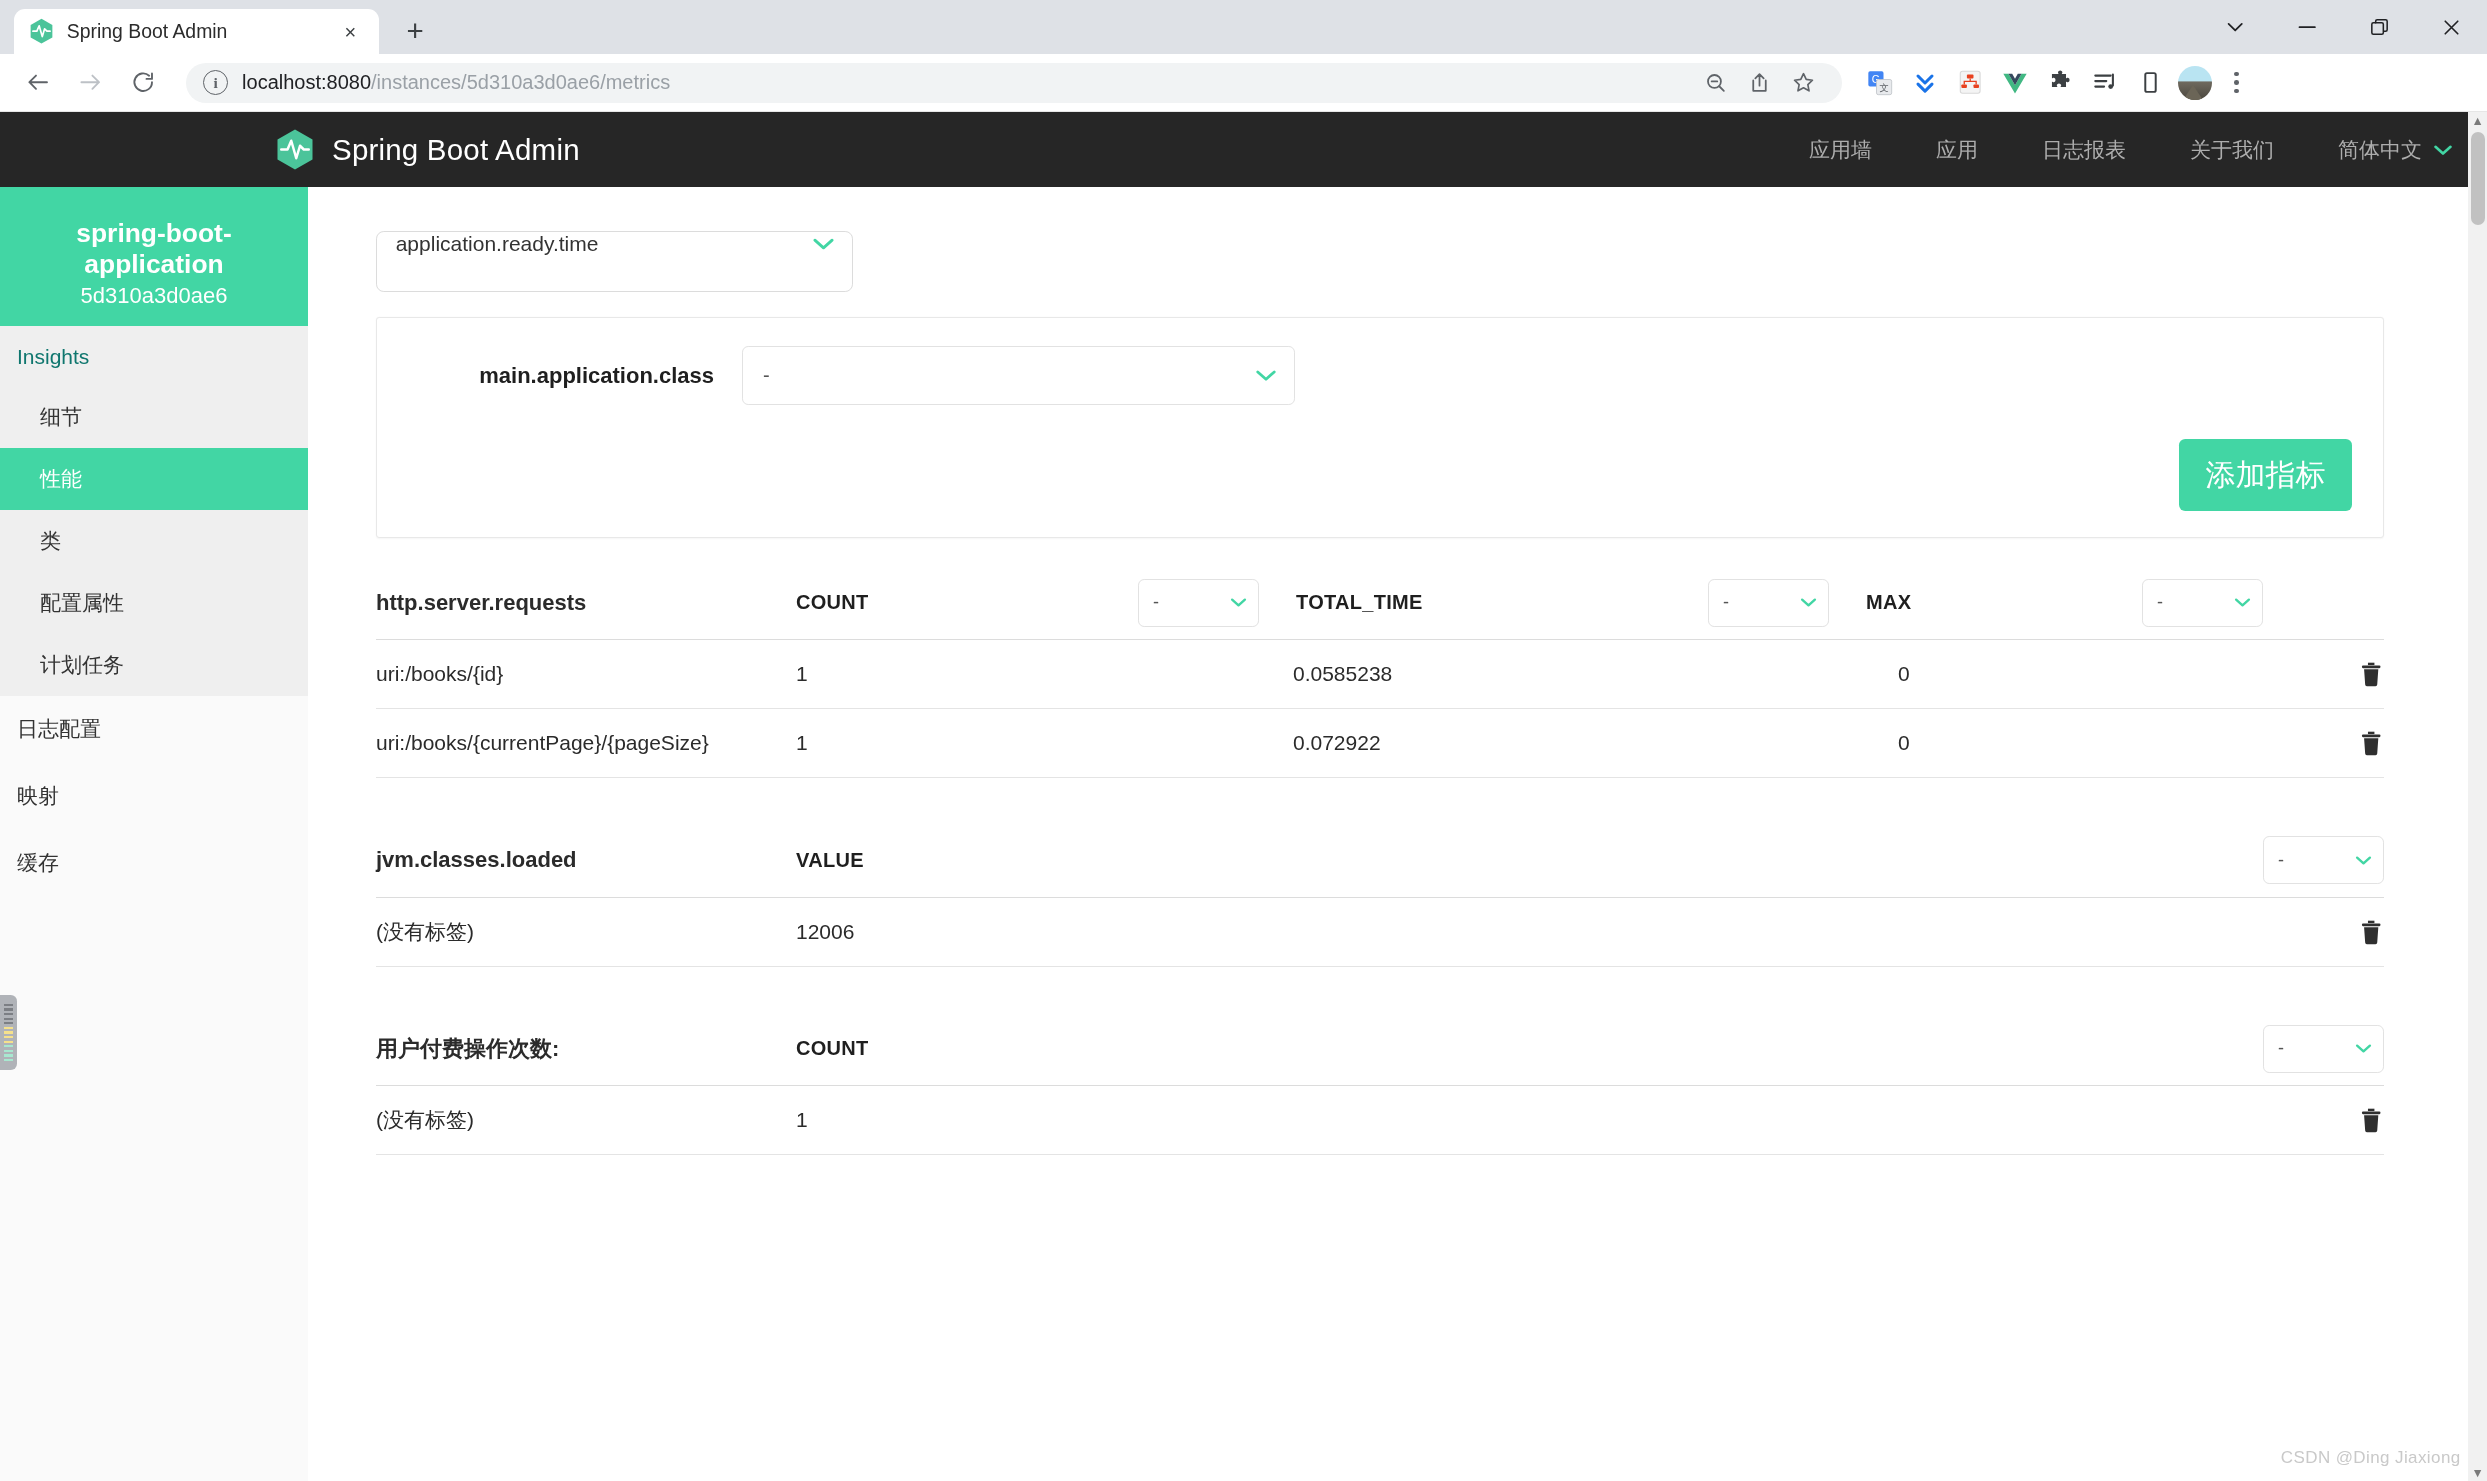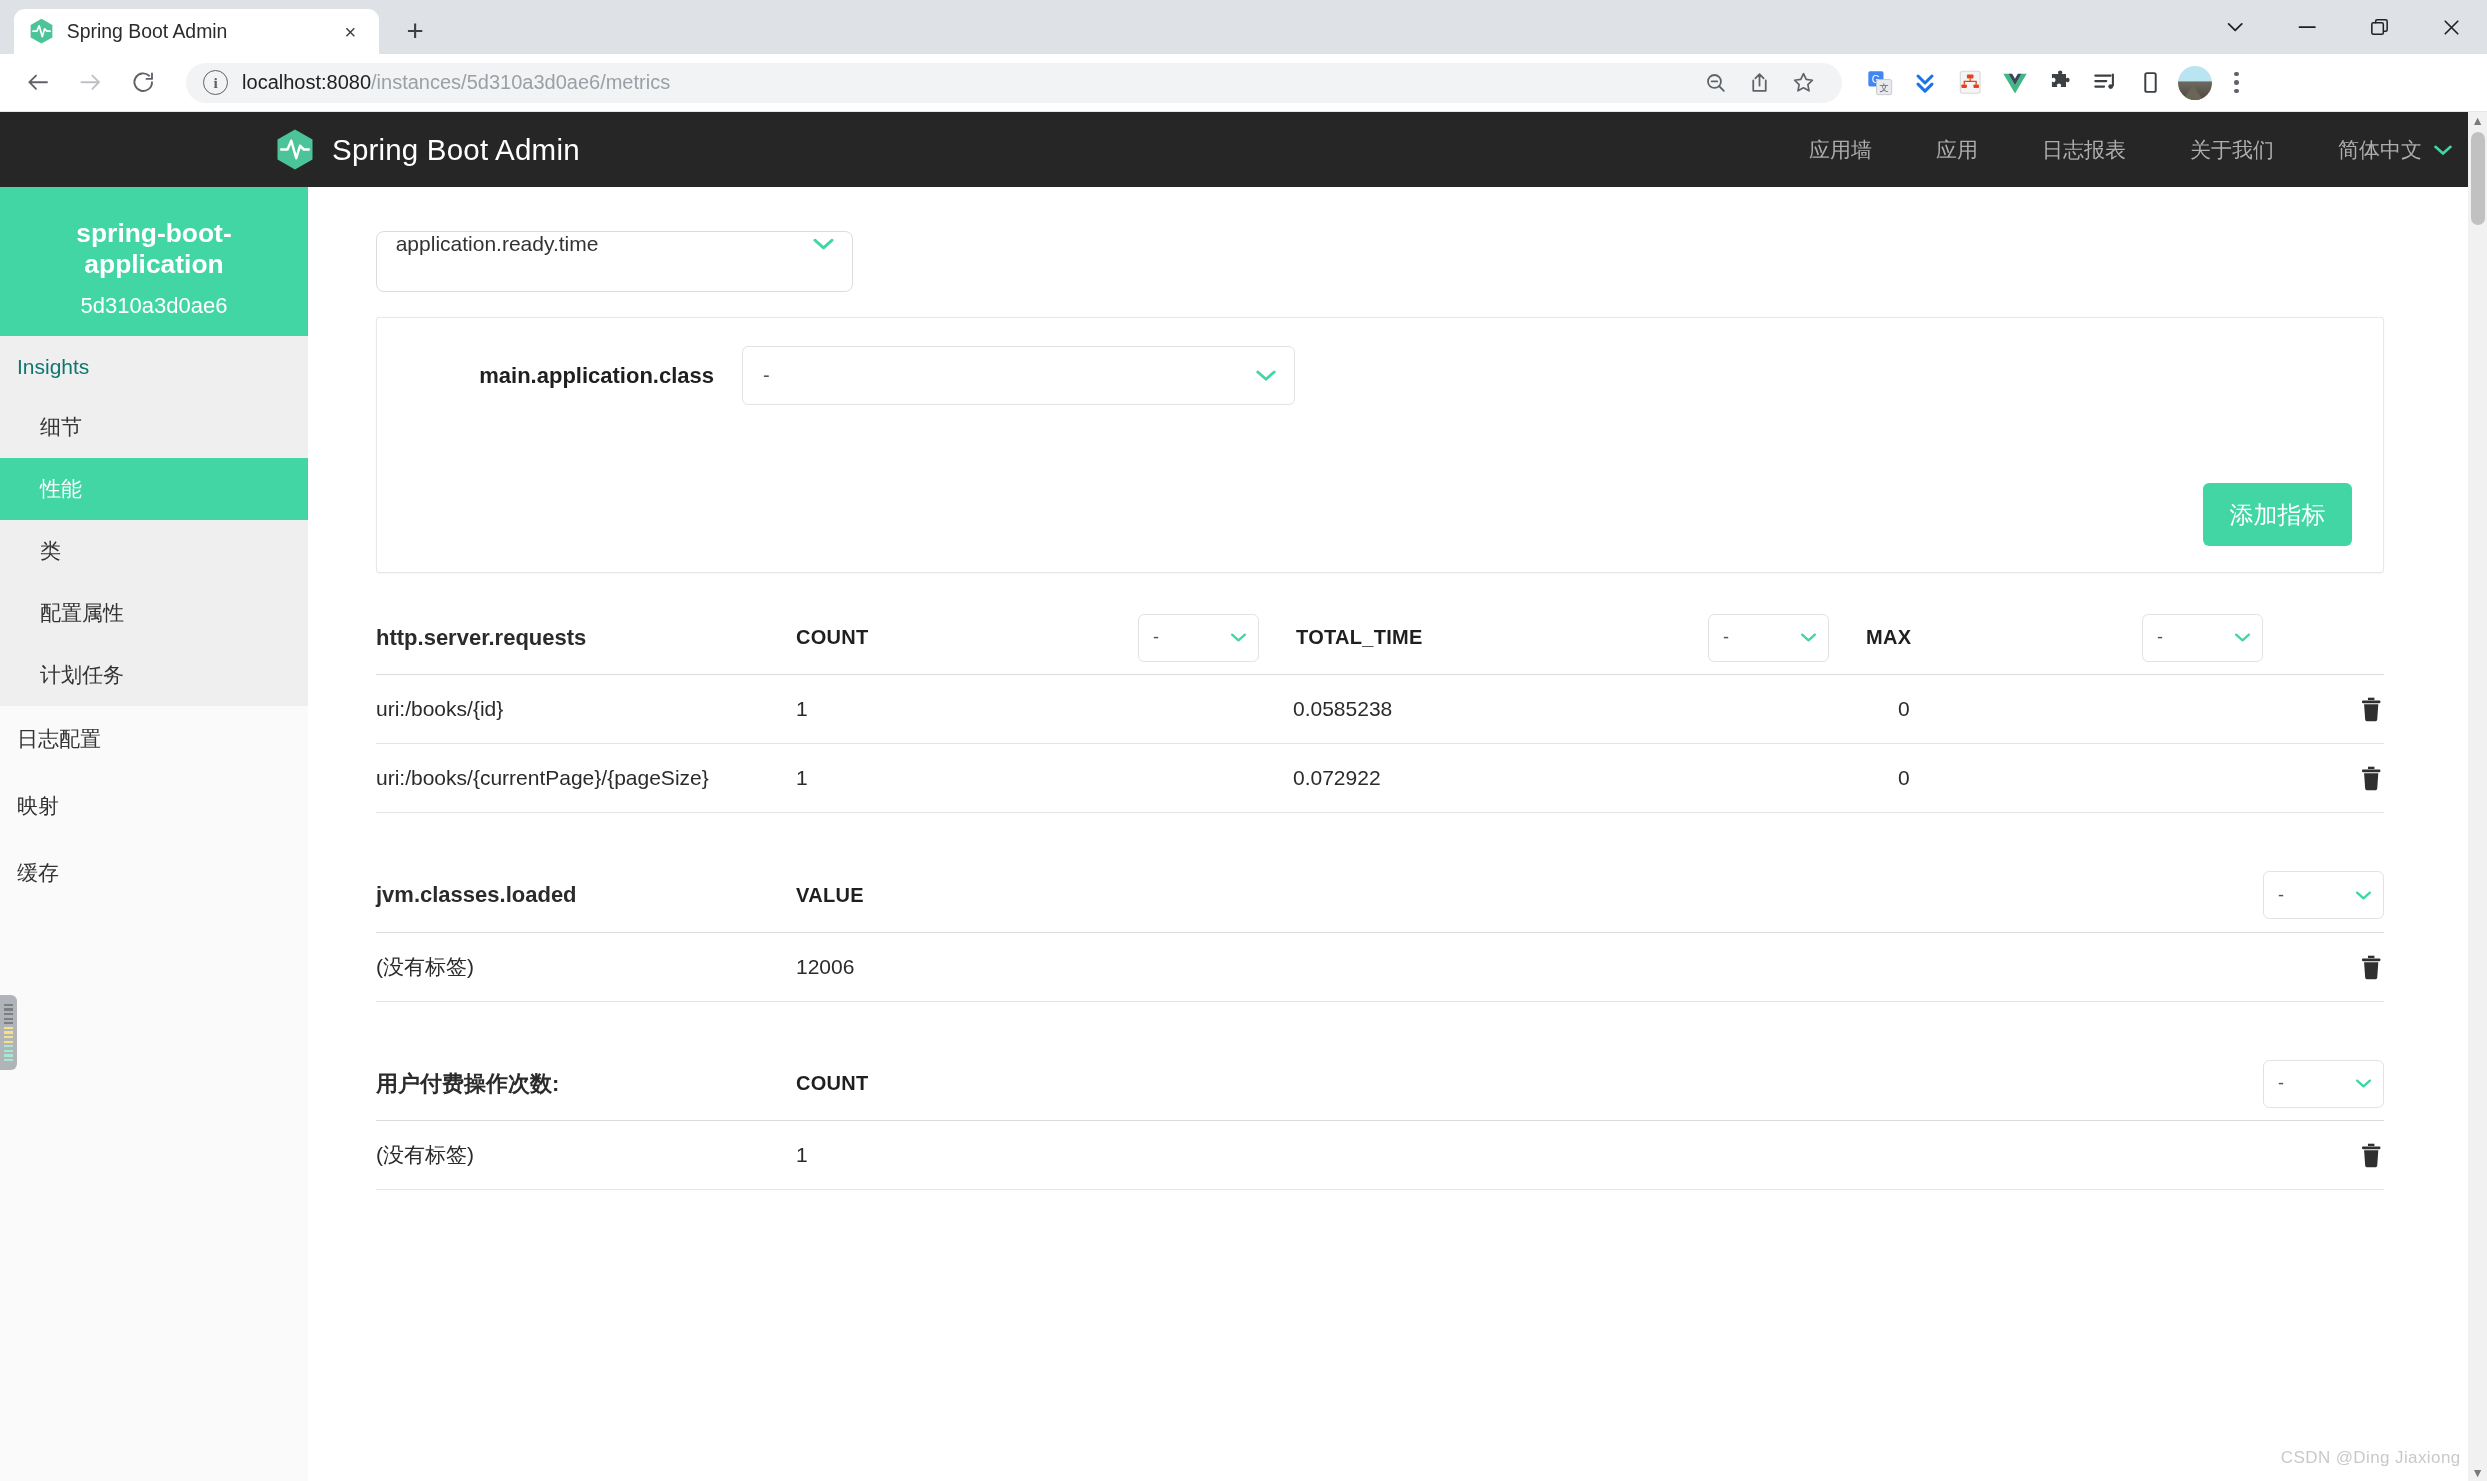--- a/index.html
+++ b/index.html
@@ -128,21 +128,21 @@
 
   .body-row { display: flex; height: 1295px; }
 
   
   .sidebar { width: 308px; flex: 0 0 308px; background: #fafafa; position: relative; }
   .sb-head {
     background: #42d6a4; color: #ffffff; padding: 31px 23px 17px 23px;
     text-align: center;
   }
   .sb-app-name { font-size: 26.4px; font-weight: 700; line-height: 1.18; }
-  .sb-app-id { font-size: 22px; font-weight: 400; margin-top: 13px; }
+  .sb-app-id { font-size: 22px; font-weight: 400; margin-top: 3px; }
   .sb-group { background: #efefef; }
   .sb-group-title {
     font-size: 21px; color: #0f766e; padding: 18.7px 0 17px 17px;
   }
   .sb-sub {
     font-size: 21px; color: #333; padding: 17px 0 17px 40px;
   }
   .sb-sub.active { background: #42d6a4; color: #ffffff; }
   .sb-flat {
     font-size: 21px; color: #333; padding: 19.4px 0 19.4px 17px;
@@ -180,21 +180,21 @@
   }
   .tag-select {
     width: 553px; height: 59px; border: 0.8px solid #e2e2e2; border-radius: 6.2px;
     background: #fff; display: flex; align-items: center; padding: 0 17px 0 20px;
     font-size: 20px; color: #555;
   }
   .tag-select .chev { margin-left: auto; color: #42d6a4; font-size: 22px; line-height:1; }
   .card-actions { display: flex; justify-content: flex-end; margin-top: 34px; }
   .btn-add {
     background: #42d6a4; color: #ffffff; border: none; border-radius: 6.2px;
-    font-size: 24px; padding: 15.5px 26.4px; font-family: inherit; cursor: pointer; margin-top: 44px;
+    font-size: 30px; padding: 15.5px 26.4px; font-family: inherit; cursor: pointer;
   }
 
   
   .mtable { margin-top: 26.4px; width: 100%; }
   .mrow { display: flex; align-items: center; }
   .mhead { padding: 14px 0 12.4px 0; border-bottom: 1.6px solid #dcdcdc; }
   .mdata { padding: 20px 0 20px 0; border-bottom: 0.8px solid #e4e4e4; }
   .mdata.last { border-bottom: 0.8px solid #e4e4e4; }
   .c-name { width: 420px; flex: 0 0 420px; font-size: 21px; color: #2b2b2b; }
   .c-name.bold { font-weight: 700; font-size: 22px; }

